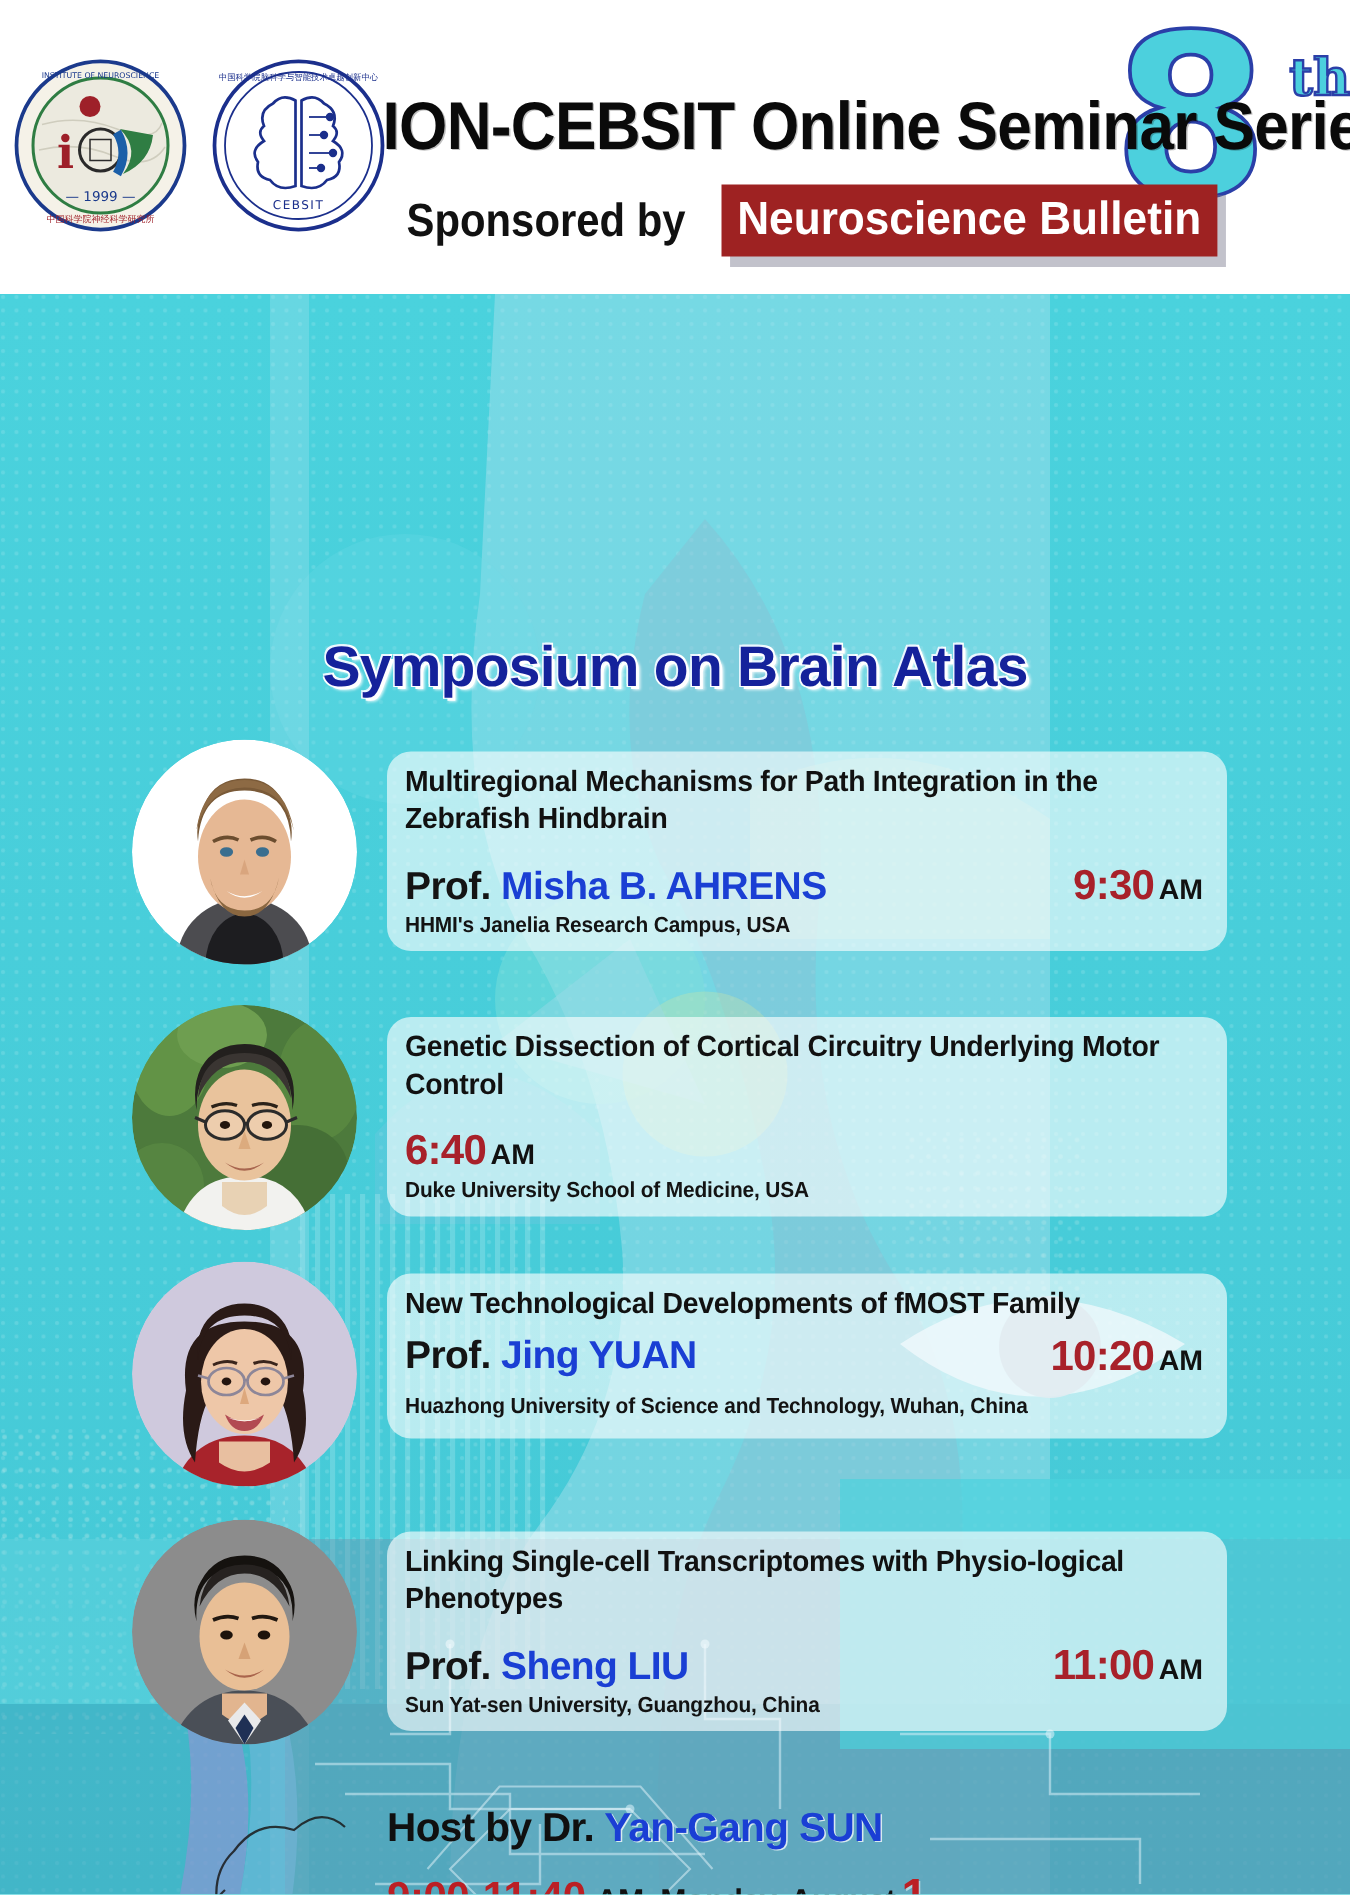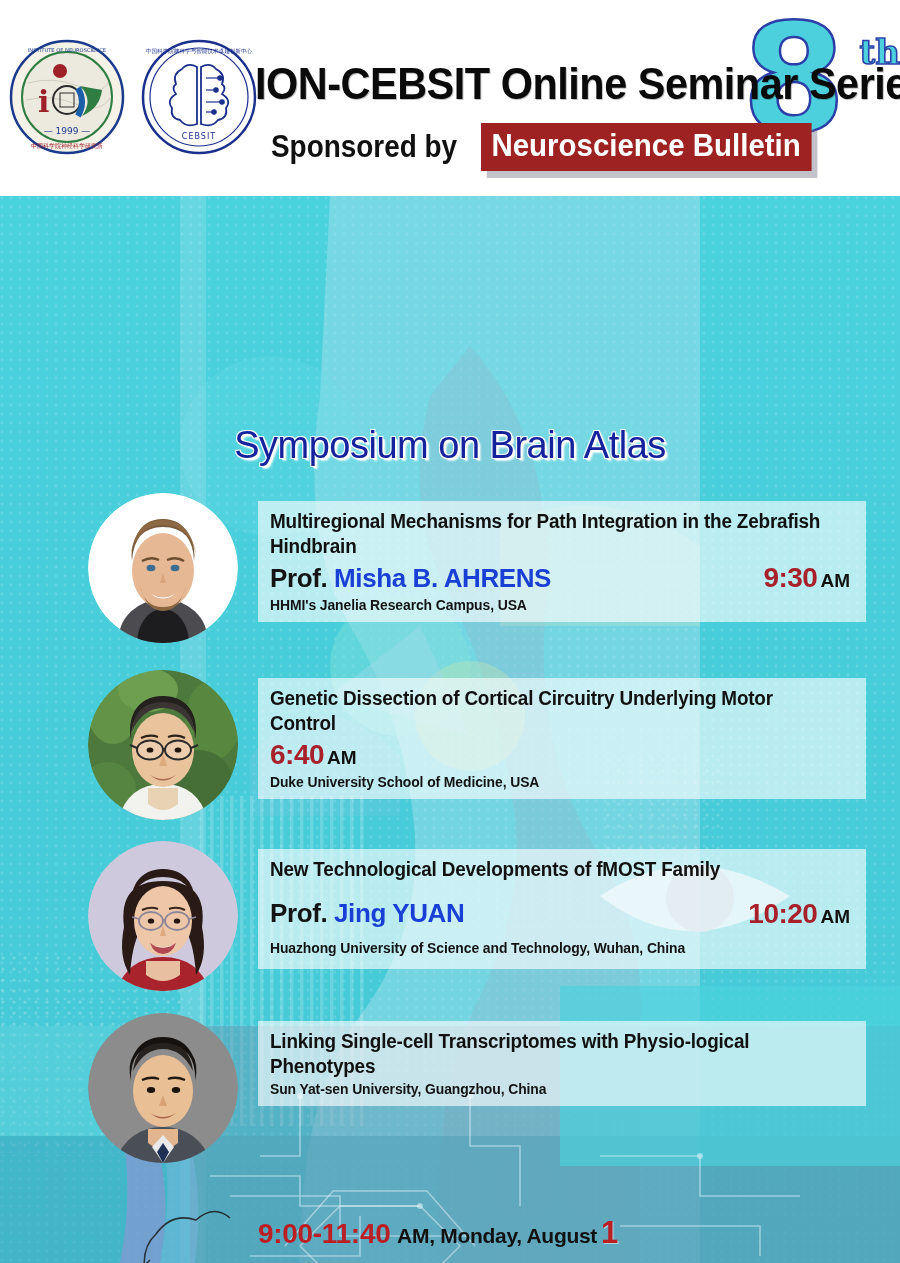--- a/index.html
+++ b/index.html
@@ -82,21 +82,21 @@
     width:900px; height:1067px;
     background:#4ad2dd;
     overflow:hidden;
   }
   .poster-bg { position:absolute; inset:0; }
   .bg-svg { position:absolute; inset:0; width:900px; height:1067px; }
 
   .symposium-title {
     position:absolute; left:0; right:0; top:228px;
     text-align:center;
-    font-size:38px; font-weight:normal;
+    font-size:38px; font-weight:bold;
     color:#15229b;
     letter-spacing:-0.5px;
     z-index:5;
     text-shadow:
       2px 2px 0 #ffffff, -1px -1px 0 #eaf6ff,
       1px -1px 0 #ffffff, -1px 1px 0 #ffffff,
       3px 3px 2px rgba(255,255,255,0.8);
   }
 
   .talks { position:absolute; left:0; top:0; width:900px; z-index:6; }
@@ -109,34 +109,35 @@
   .avatar {
     position:absolute; left:0; top:0;
     width:150px; height:150px;
     border-radius:50%;
     overflow:hidden;
   }
   .avatar svg { width:150px; height:150px; display:block; }
 
   .talk-card {
     position:absolute; left:170px; top:8px;
-    width:608px;
+    width:560px;
     background:rgba(255,255,255,0.62);
     padding:8px 12px 9px 12px;
+    border-radius:16px;
   }
   .talk-title {
     font-size:19.5px; font-weight:bold; color:#111;
     line-height:1.26;
     letter-spacing:-0.2px;
     transform:scaleX(0.97);
     transform-origin:left center;
   }
   .talk-speaker-row {
     display:flex; align-items:baseline; justify-content:space-between;
-    margin-top:4px;
+    margin-top:16px;
   }
   .speaker-name {
     font-size:26px; font-weight:bold; color:#141414;
     letter-spacing:-0.4px;
     white-space:nowrap;
   }
   .speaker-name .given { color:#1a3fd4; }
   .talk-time {
     font-size:25px; font-weight:bold; color:#111;
     white-space:nowrap;
@@ -425,21 +426,21 @@
           <ellipse cx="89" cy="80" rx="3.2" ry="2.6" fill="#241510"></ellipse>
           <path d="M54 69 q9 -4 16 -1" stroke="#3a251c" stroke-width="2" fill="none"></path>
           <path d="M81 68 q8 -3 16 1" stroke="#3a251c" stroke-width="2" fill="none"></path>
           <path d="M75 84 l-3 11 h6Z" fill="#dda87d"></path>
           <path d="M62 102 q13 9 26 0 q-4 11 -13 11 q-9 0 -13 -11Z" fill="#b24a52"></path>
           <path d="M64 104 q11 5 22 0 q-11 4 -22 0Z" fill="#ffffff"></path>
         </svg>
       </div>
       <div class="talk-card" style="padding-bottom:13px;">
         <div class="talk-title">New Technological Developments of fMOST Family</div>
-        <div class="talk-speaker-row" style="margin-top:16px;text-align:center;">
+        <div class="talk-speaker-row" style="margin-top:6px;text-align:center;">
           <div class="speaker-name">
             <span>Prof.</span>
             <span class="given">Jing</span>
             <span class="given">YUAN</span>
           </div>
           <div class="talk-time" style="align-self:flex-end;">
             <span class="t">10:20</span><span class="ampm">AM</span>
           </div>
         </div>
         <div class="talk-affil" style="margin-top:10px;">Huazhong University of Science and Technology, Wuhan, China</div>
@@ -460,26 +461,40 @@
           <ellipse cx="63" cy="77" rx="4.2" ry="3" fill="#1d130c"></ellipse>
           <ellipse cx="88" cy="77" rx="4.2" ry="3" fill="#1d130c"></ellipse>
           <path d="M54 67 q9 -4 17 -1" stroke="#211811" stroke-width="2.4" fill="none"></path>
           <path d="M80 66 q8 -3 17 1" stroke="#211811" stroke-width="2.4" fill="none"></path>
           <path d="M75 82 l-4 11 h8Z" fill="#d6a276"></path>
           <path d="M62 100 q13 8 26 0 q-13 11 -26 0Z" fill="#a9644c"></path>
         </svg>
       </div>
       <div class="talk-card">
         <div class="talk-title">Linking Single-cell Transcriptomes with Physio-logical Phenotypes</div>
+        <div class="talk-speaker-row">
+          <div class="speaker-name">
+            <span>Prof.</span>
+            <span class="given">Sheng</span>
+            <span class="given">LIU</span>
+          </div>
+          <div class="talk-time">
+            <span class="t">11:00</span><span class="ampm">AM</span>
+          </div>
+        </div>
         <div class="talk-affil">Sun Yat-sen University, Guangzhou, China</div>
       </div>
     </div>
   </div>
 
   <div class="footer-info">
+    <div class="host-line">
+      <span>Host by Dr.</span>
+      <span class="hostname">Yan-Gang SUN</span>
+    </div>
     <div class="time-line">
       <span class="range">9:00-11:40</span>
       <span class="daypart">AM, Monday, August</span><span class="daynum">1</span>
     </div>
 
   </div>
 
 </div>
 
 </body></html>

